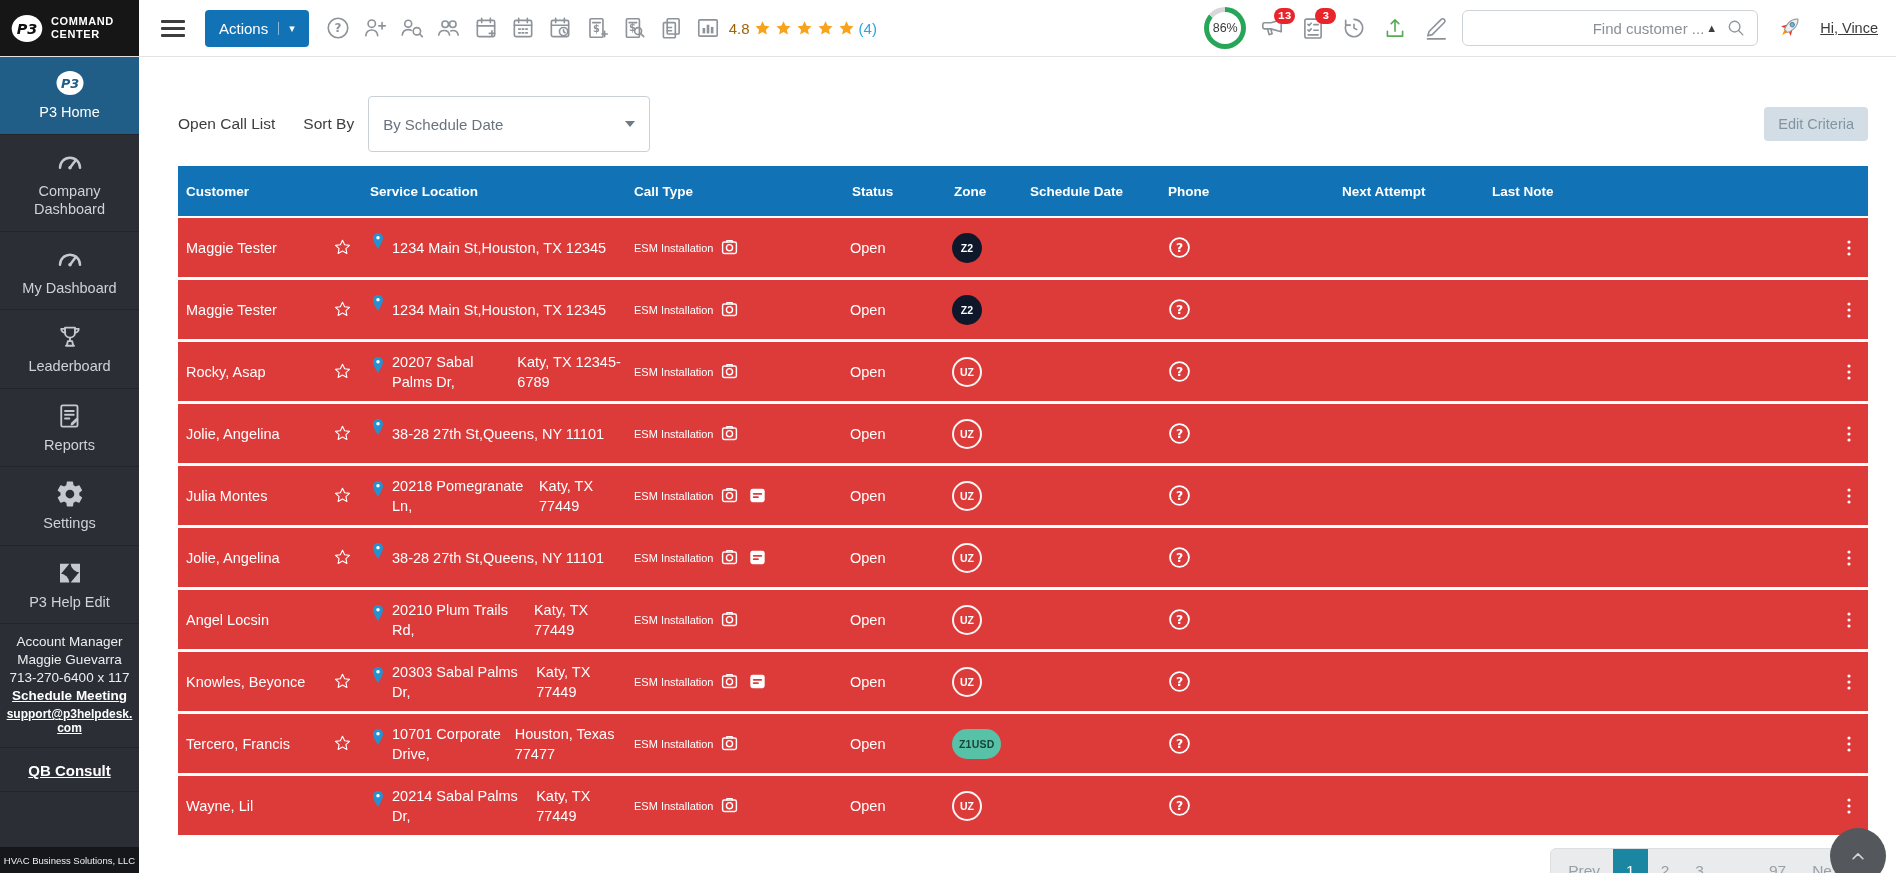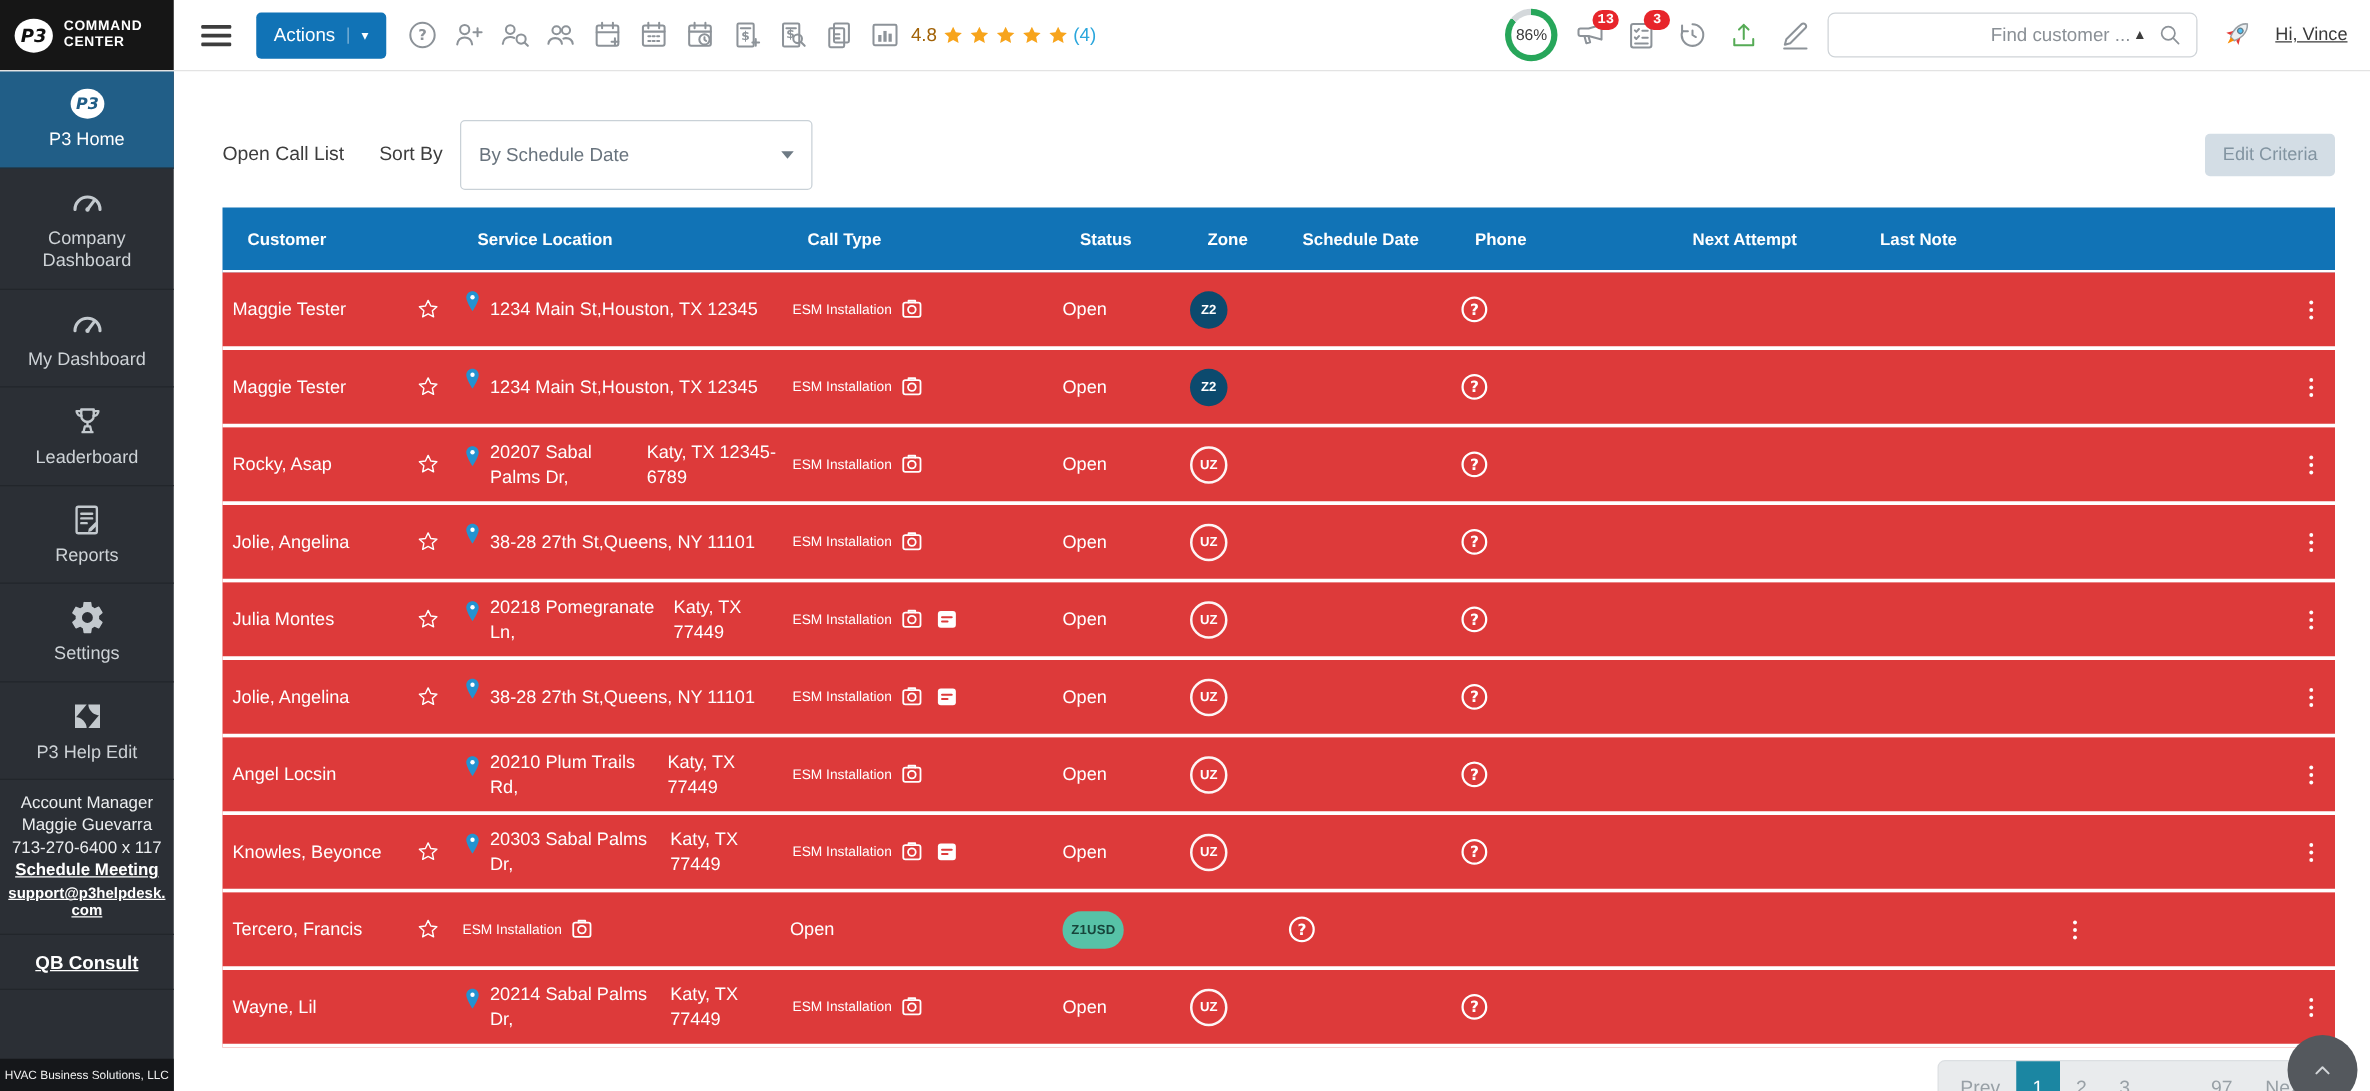--- a/index.html
+++ b/index.html
@@ -71,36 +71,36 @@
           justify-content:space-between;padding:0 14px;box-sizing:border-box;color:#68737d;font-size:15px;cursor:pointer;background:#fff;}
   .select .tri{width:0;height:0;border-left:5px solid transparent;border-right:5px solid transparent;border-top:6px solid #6e7a84;}
   .spacer{flex:1;}
   .edit-btn{height:34px;padding:0 14px;background:#d3dde5;color:#8294a1;border:none;border-radius:4px;
             font-size:14.5px;font-family:inherit;cursor:pointer;}
 
   
   .table{position:absolute;left:39px;top:110px;width:1690px;}
   .grid{display:grid;grid-template-columns:154px 36px 264px 218px 102px 76px 138px 174px 150px 1fr 38px;align-items:center;}
   .thead{height:50px;background:#1173b6;color:#fff;font-size:13.5px;font-weight:bold;border-bottom:2px solid #fff;}
-  .th{padding-left:2px;margin-left:12px;}
+  .th{padding-left:2px;}
   .th.first{padding-left:8px;}
   .trow{height:62px;background:#dd3a3a;border-bottom:3px solid #fff;color:#fff;box-sizing:border-box;}
   .trow svg{color:#fff;}
   .td{display:flex;align-items:center;min-width:0;}
   .c-cust{padding-left:8px;font-size:14.5px;}
   .c-star .star svg{width:21px;height:21px;cursor:pointer;}
   .c-loc{align-items:center;gap:4px;}
   .pin svg{width:20px;height:20px;margin-top:-14px;}
   .addr{display:flex;flex-direction:row;font-size:14.5px;line-height:1.38;cursor:pointer;}
   .c-type{padding-left:2px;gap:5px;font-size:11px;}
   .rico svg{width:23px;height:23px;cursor:pointer;}
   .c-status{font-size:14.5px;}
   .zbadge{display:inline-flex;align-items:center;justify-content:center;height:30px;border-radius:15px;
           font-size:10.5px;font-weight:bold;box-sizing:border-box;}
-  .zbadge.purple{width:30px;background:#0c4a6e;color:#fff;}
+  .zbadge.purple{width:30px;background:#0f172a;color:#fff;}
   .zbadge.outline{width:30px;border:2px solid rgba(255,255,255,.95);color:#fff;}
   .zbadge.teal{padding:0 7px;background:#57c2a7;color:#17453b;letter-spacing:.2px;}
   .qm svg{width:27px;height:27px;cursor:pointer;}
   .c-menu{justify-content:center;}
   .dots svg{width:22px;height:22px;cursor:pointer;}
 
   
   .pagination{position:absolute;right:34px;top:848px;height:44px;background:#e9ebed;border:1px solid #dcdfe2;
               border-radius:6px;display:flex;align-items:stretch;padding:0 4px;z-index:3;}
   .pg-item{display:flex;align-items:center;padding:0 13px;font-size:15.5px;color:#98a0a6;cursor:pointer;}
@@ -938,20 +938,31 @@
           </div>
           <div class="grid trow">
             <div class="td c-cust">Tercero, Francis</div>
             <div class="td c-star">
               <span class="star">
                 <svg viewBox="0 0 24 24">
                   <use href="#i-star"></use>
                 </svg>
               </span>
             </div>
+            <div class="td c-loc">
+              <span class="pin">
+                <svg viewBox="0 0 24 24">
+                  <use href="#i-pin"></use>
+                </svg>
+              </span>
+              <span class="addr">
+                <span>10701 Corporate Drive,</span>
+                <span>Houston, Texas 77477</span>
+              </span>
+            </div>
             <div class="td c-type">
               <span>ESM Installation</span>
               <span class="rico">
                 <svg viewBox="0 0 24 24">
                   <use href="#i-camera"></use>
                 </svg>
               </span>
             </div>
             <div class="td c-status">Open</div>
             <div class="td c-zone">

